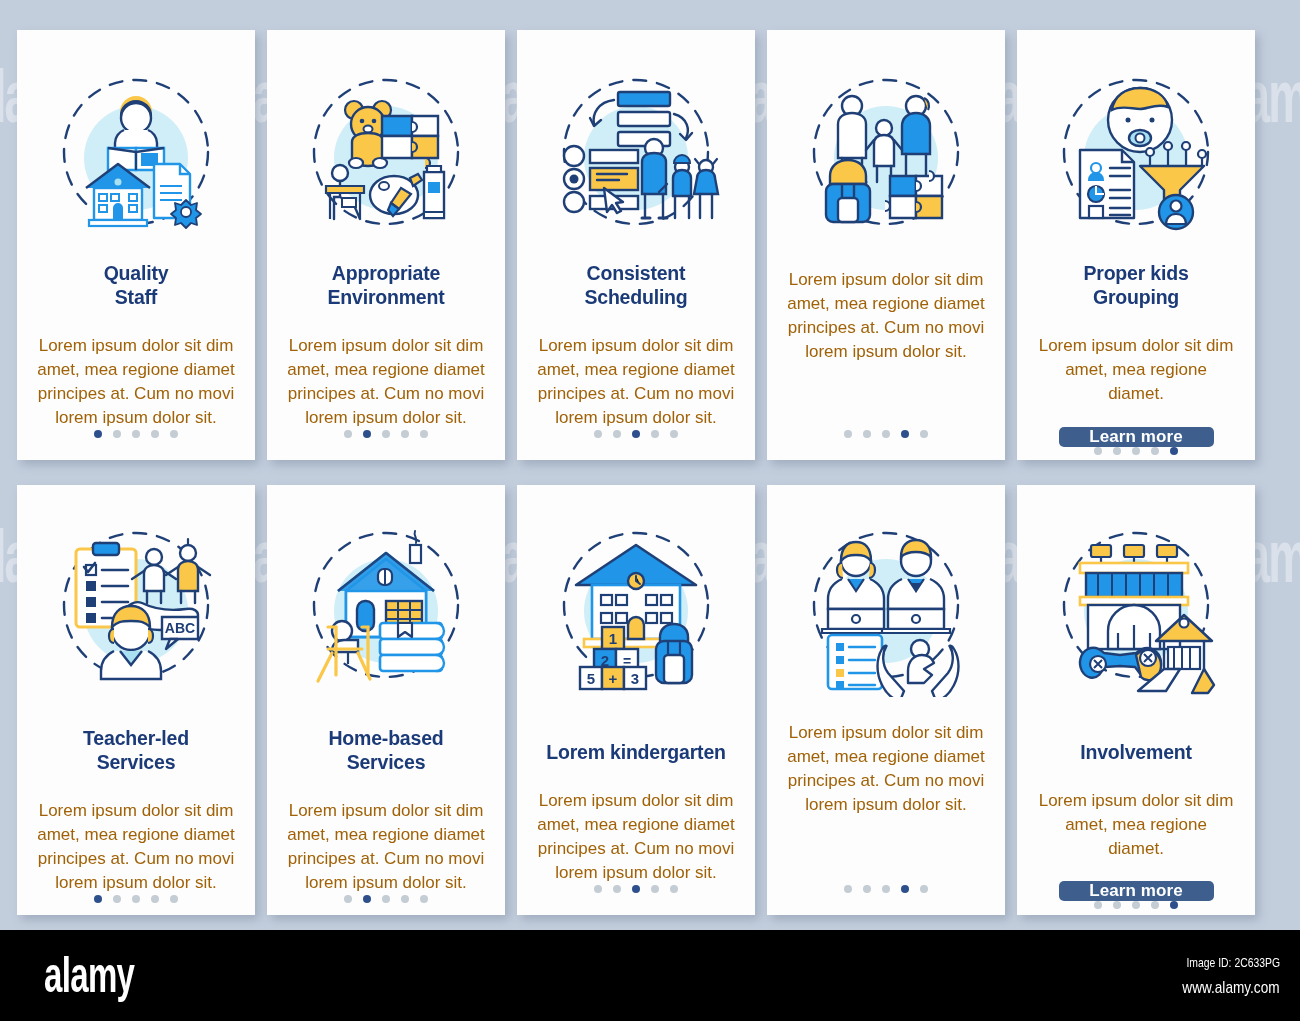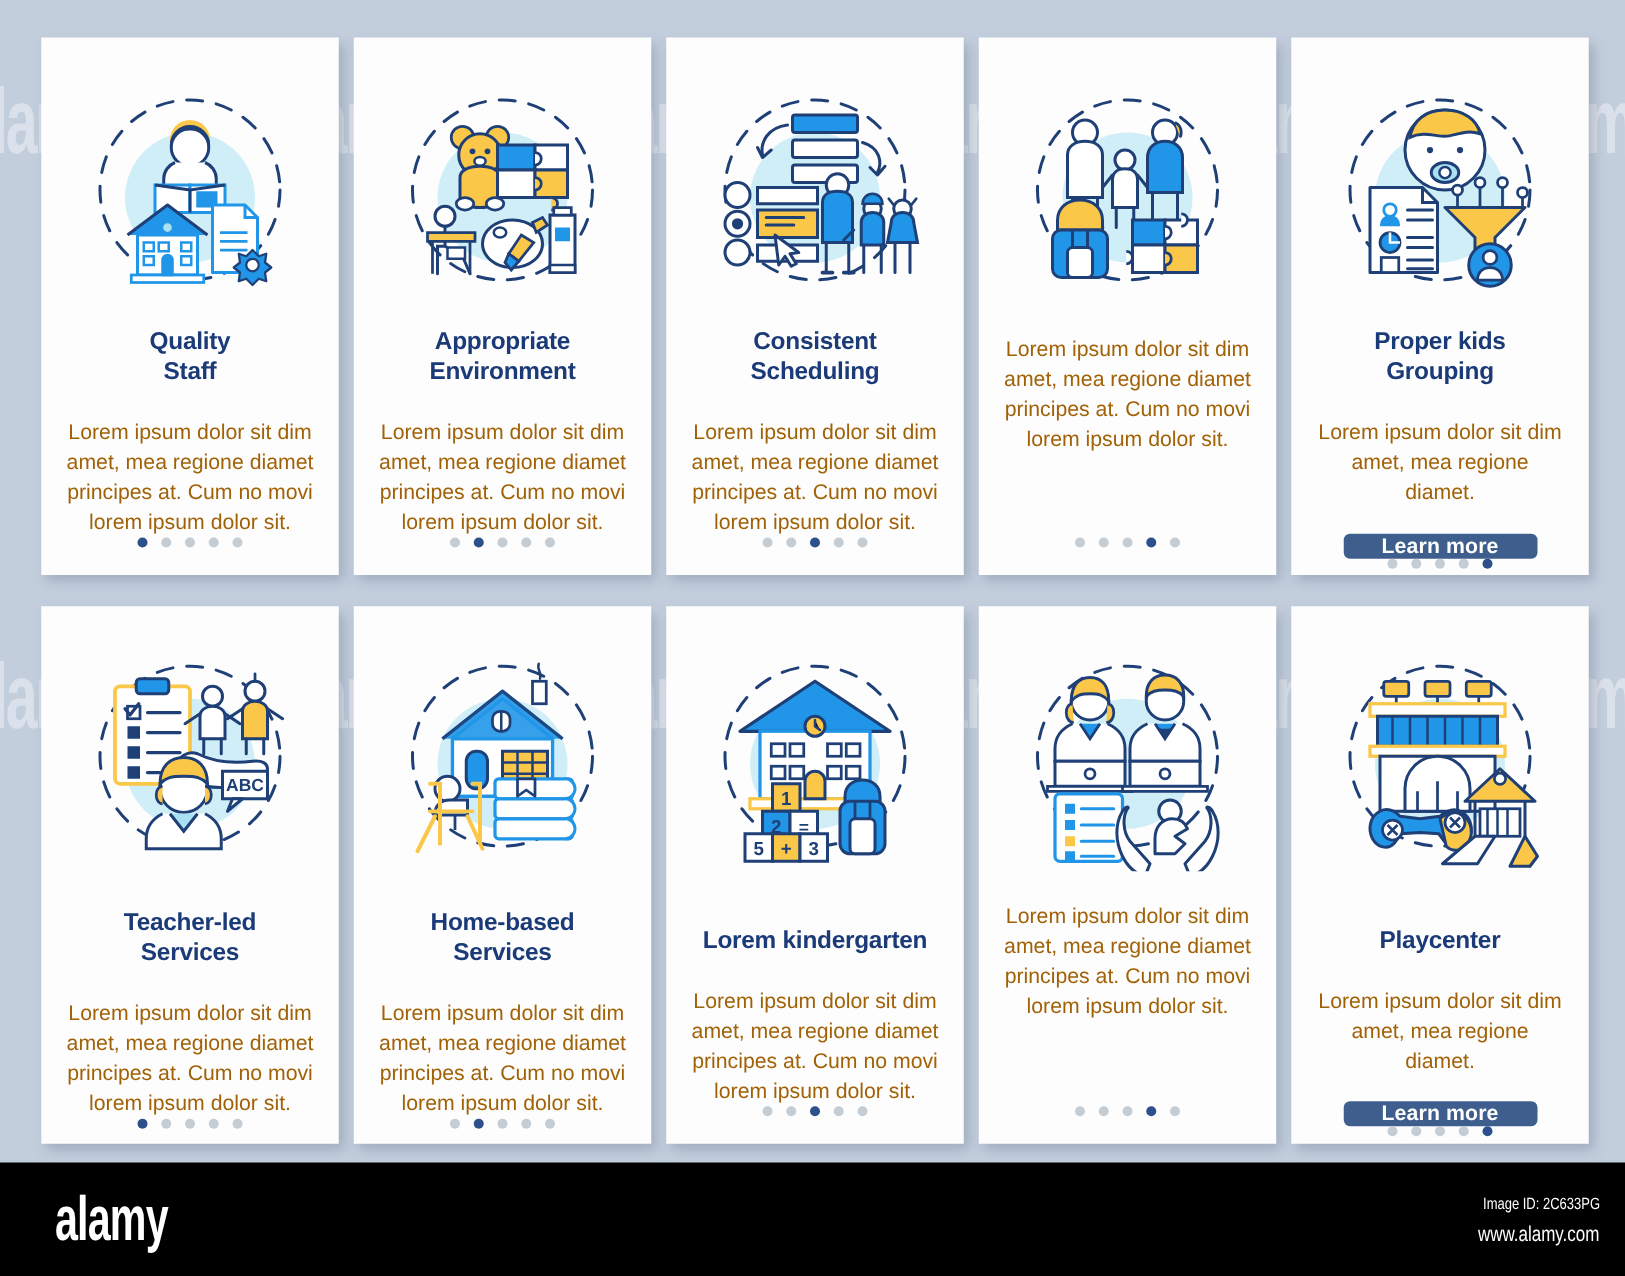--- a/index.html
+++ b/index.html
@@ -23,21 +23,21 @@
     color:rgba(255,255,255,0.40);
     transform:scaleX(0.62);
     transform-origin:left center;
     white-space:nowrap;
     line-height:1;
   }
 
   
   #grid {
     position:absolute;
-    left:33px; top:30px;
+    left:17px; top:30px;
     width:1238px; height:885px;
     display:grid;
     grid-template-columns:repeat(5, 238px);
     grid-template-rows:repeat(2, 430px);
     column-gap:12px;
     row-gap:25px;
     z-index:1;
   }
   .card {
     background:#fdfdfd;
@@ -579,21 +579,21 @@
   <path d="M108 135l8 8M116 135l-8 8" stroke="#1f3f77" stroke-width="2"></path>
   <path d="M120 122l28-26 28 26z" fill="#fac748" stroke="#1f3f77" stroke-width="2.4" stroke-linejoin="round"></path>
   <circle cx="148" cy="104" r="4.5" fill="#fff" stroke="#1f3f77" stroke-width="2.2"></circle>
   <path d="M128 122v34M168 122v34" stroke="#1f3f77" stroke-width="2.4"></path>
   <rect x="132" y="128" width="32" height="22" fill="#fff" stroke="#1f3f77" stroke-width="2.2"></rect>
   <path d="M138 128v22M146 128v22M154 128v22" stroke="#1f3f77" stroke-width="2"></path>
   <path d="M128 150l-26 22h28l14-22z" fill="#fff" stroke="#1f3f77" stroke-width="2.4" stroke-linejoin="round"></path>
   <path d="M168 150l10 16-6 8h-16z" fill="#fac748" stroke="#1f3f77" stroke-width="2.4" stroke-linejoin="round"></path>
         </svg>
       </div>
-      <div class="title">Playcenter</div>
+      <div class="title">Involvement</div>
       <div class="body">Lorem ipsum dolor sit dim amet, mea regione diamet.</div>
       <button class="learn-btn">Learn more</button>
       <div class="dots">
         <span class="dot"></span>
         <span class="dot"></span>
         <span class="dot"></span>
         <span class="dot"></span>
         <span class="dot on"></span>
       </div>
     </div>

